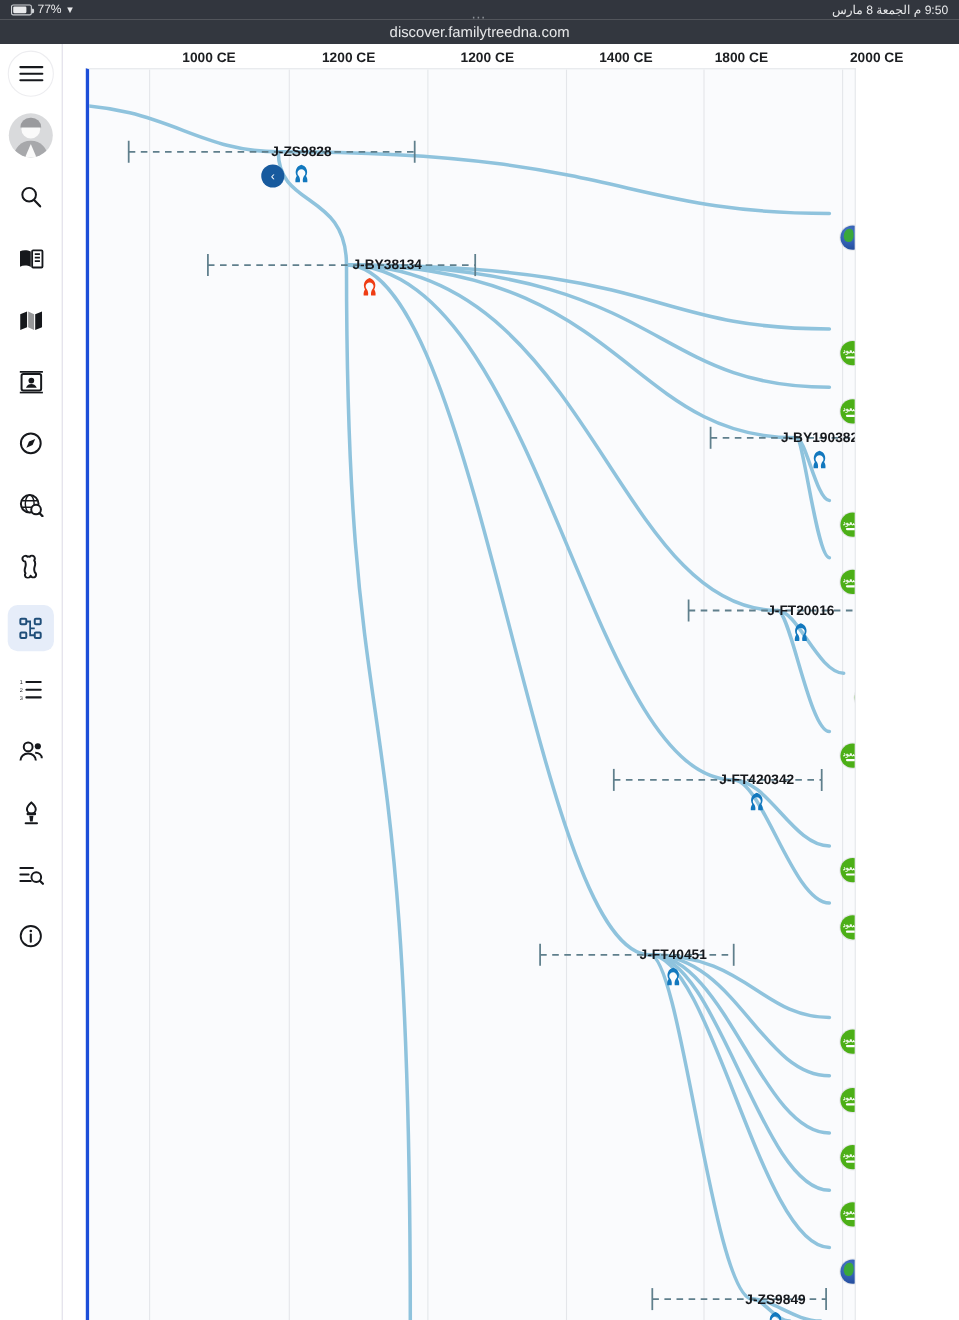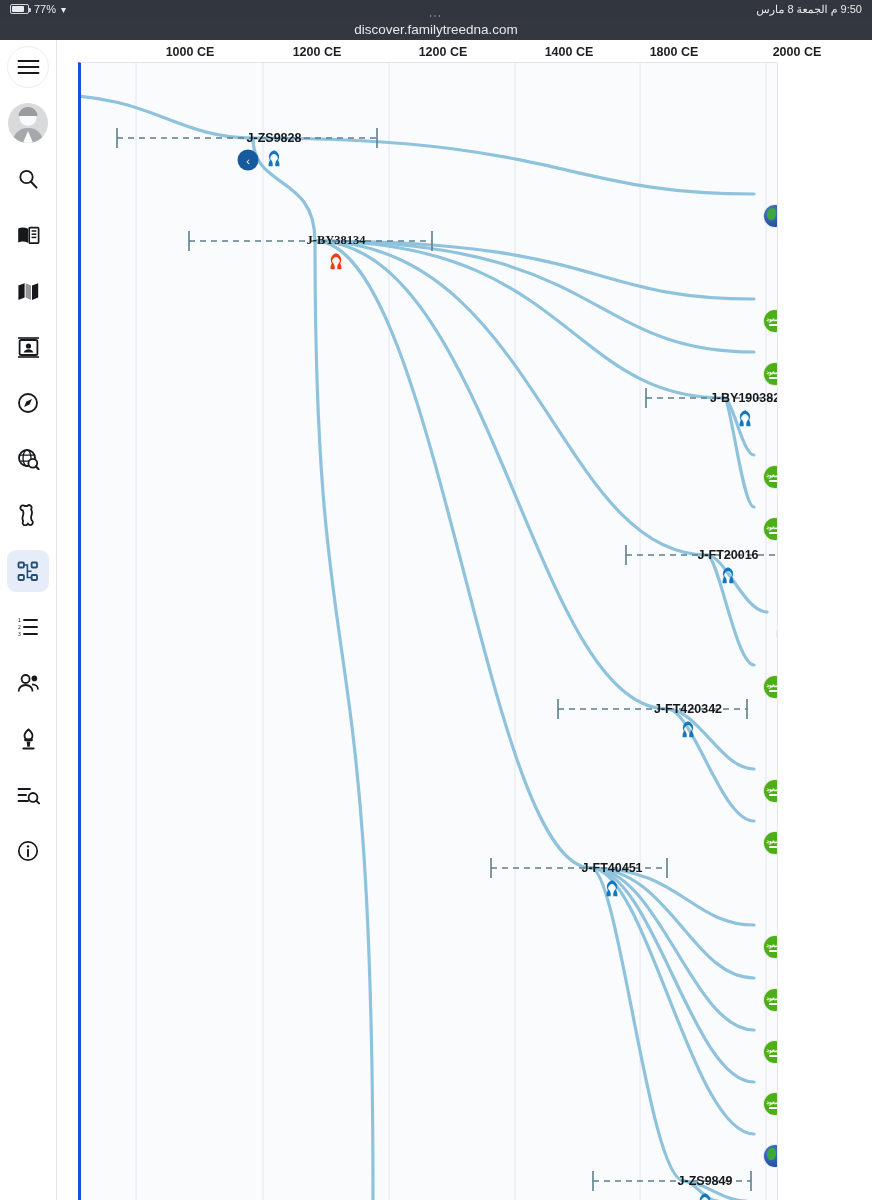--- a/index.html
+++ b/index.html
@@ -352,21 +352,21 @@
             <line x1="670" y1="1108" x2="670" y2="1128" stroke="#5f7f8c" stroke-width="1.6"></line>
           </g>
         </svg>
     <div class="hap-node" style="left: 193px; top: 97px;"><svg width="24" height="24" viewBox="0 0 24 24">
             <path d="M6.6 20.2c-.4-3 .6-4.4 1.2-5.6A7 7 0 0 1 12 4.2a7 7 0 0 1 4.2 10.4c.6 1.2 1.6 2.6 1.2 5.6h-4c-.5-3 .3-4.3 1-5.6a3.6 3.6 0 1 0-4.8 0c.7 1.3 1.5 2.6 1 5.6z" fill="#1278be"></path>
           </svg></div>
         <div class="node-label" style="left: 193px; top: 82px;">J-ZS9828</div>
         <div class="hap-node" style="left: 255px; top: 200px;"><svg width="24" height="24" viewBox="0 0 24 24">
             <path d="M6.6 20.2c-.4-3 .6-4.4 1.2-5.6A7 7 0 0 1 12 4.2a7 7 0 0 1 4.2 10.4c.6 1.2 1.6 2.6 1.2 5.6h-4c-.5-3 .3-4.3 1-5.6a3.6 3.6 0 1 0-4.8 0c.7 1.3 1.5 2.6 1 5.6z" fill="#ef3d14"></path>
           </svg></div>
-        <div class="node-label" style="left: 255px; top: 185px; font-family: Liberation Serif, serif;">J-BY38134</div>
+        <div class="node-label" style="left: 271px; top: 185px;">J-BY38134</div>
         <div class="hap-node" style="left: 664px; top: 357px;"><svg width="24" height="24" viewBox="0 0 24 24">
             <path d="M6.6 20.2c-.4-3 .6-4.4 1.2-5.6A7 7 0 0 1 12 4.2a7 7 0 0 1 4.2 10.4c.6 1.2 1.6 2.6 1.2 5.6h-4c-.5-3 .3-4.3 1-5.6a3.6 3.6 0 1 0-4.8 0c.7 1.3 1.5 2.6 1 5.6z" fill="#1278be"></path>
           </svg></div>
         <div class="node-label" style="left: 664px; top: 342px;">J-BY190382</div>
         <div class="hap-node" style="left: 647px; top: 514px;"><svg width="24" height="24" viewBox="0 0 24 24">
             <path d="M6.6 20.2c-.4-3 .6-4.4 1.2-5.6A7 7 0 0 1 12 4.2a7 7 0 0 1 4.2 10.4c.6 1.2 1.6 2.6 1.2 5.6h-4c-.5-3 .3-4.3 1-5.6a3.6 3.6 0 1 0-4.8 0c.7 1.3 1.5 2.6 1 5.6z" fill="#1278be"></path>
           </svg></div>
         <div class="node-label" style="left: 647px; top: 499px;">J-FT20016</div>
         <div class="hap-node" style="left: 607px; top: 668px;"><svg width="24" height="24" viewBox="0 0 24 24">
             <path d="M6.6 20.2c-.4-3 .6-4.4 1.2-5.6A7 7 0 0 1 12 4.2a7 7 0 0 1 4.2 10.4c.6 1.2 1.6 2.6 1.2 5.6h-4c-.5-3 .3-4.3 1-5.6a3.6 3.6 0 1 0-4.8 0c.7 1.3 1.5 2.6 1 5.6z" fill="#1278be"></path>

